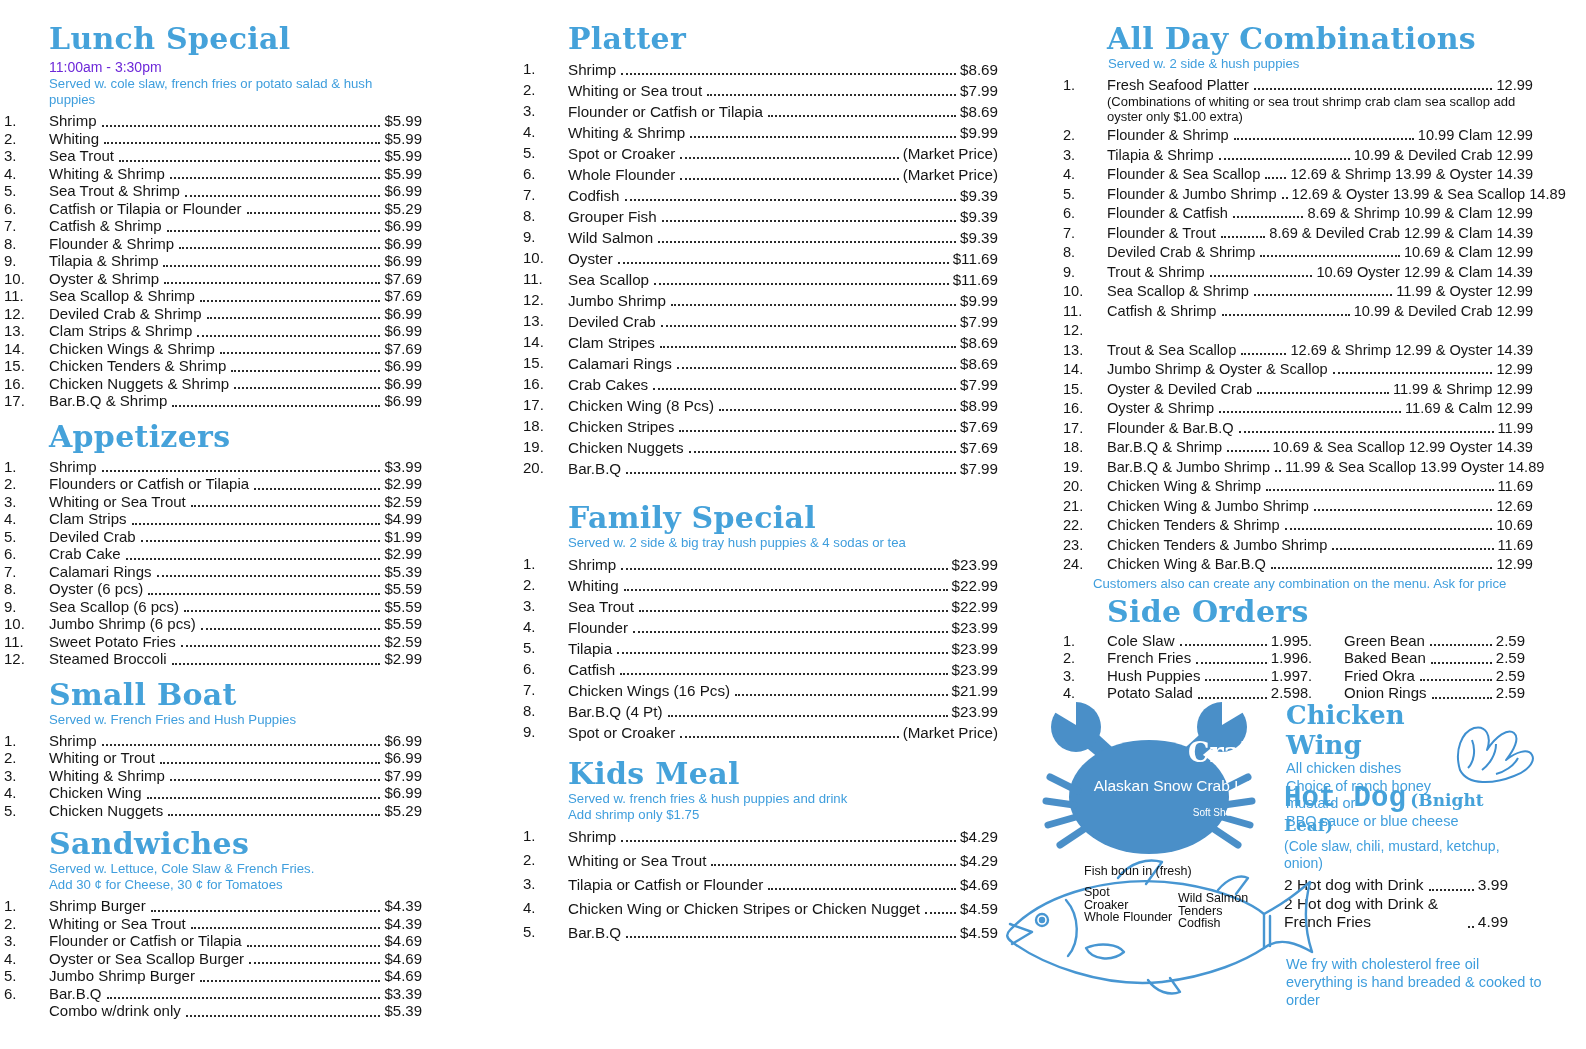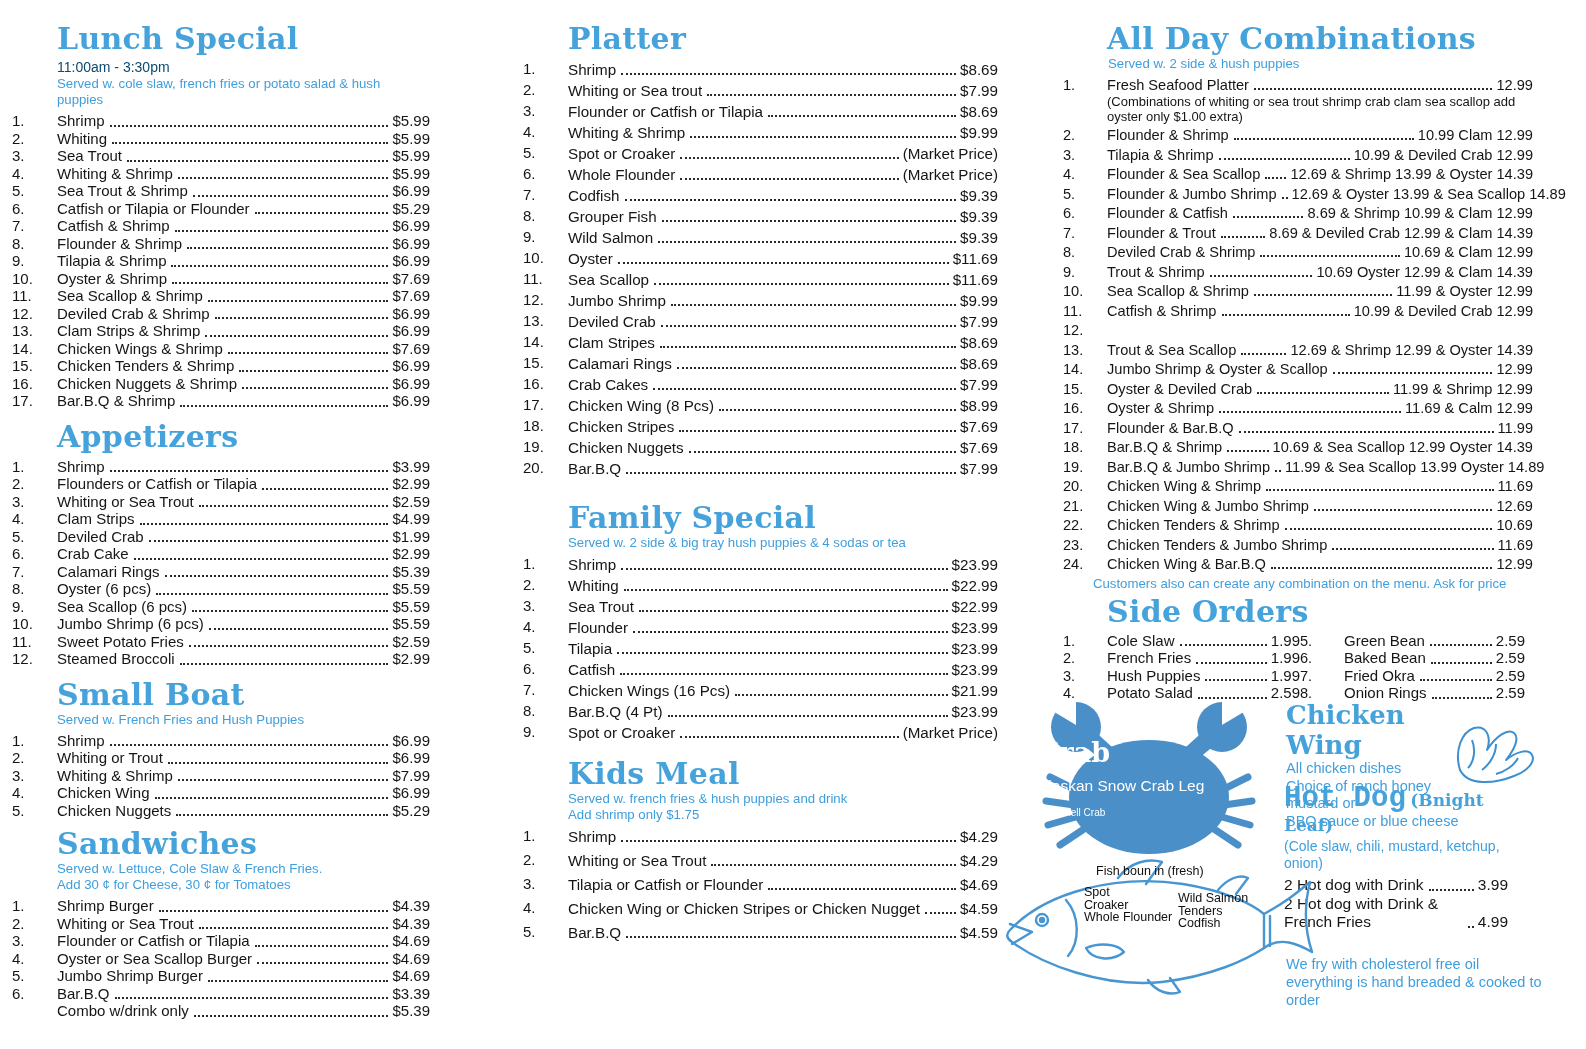--- a/index.html
+++ b/index.html
@@ -1,25 +1,25 @@
 <!DOCTYPE html>
 <html><head>
 <meta charset="utf-8">
 <style>
   *{margin:0;padding:0;box-sizing:border-box}
   html,body{width:1586px;height:1049px}
   body{background:#fff;font-family:"Liberation Sans",sans-serif;color:#151515;position:relative;overflow:hidden}
   .col{position:absolute;top:22px}
-  #col1{left:12px;width:418px}
+  #col1{left:4px;width:418px}
   #col2{left:523px;width:475px}
   #col3{left:1063px;width:470px}
   h1.sec{font-family:"DejaVu Serif",serif;font-weight:700;font-size:30px;line-height:34px;color:#45a2da;padding-left:45px;letter-spacing:.3px}
   #col3 h1.sec{padding-left:44px}
   h1.sec.tight{padding-left:8px}
-  .hours{font-size:14px;line-height:17px;color:#0c4a6e;padding-left:45px;margin-top:3px}
+  .hours{font-size:14px;line-height:17px;color:#6d28d9;padding-left:45px;margin-top:3px}
   .sub{font-size:13.2px;line-height:16px;color:#3f9edd;padding-left:45px}
   .items{margin-top:5px}
   .row{display:flex;align-items:flex-start}
   .num{width:45px;flex:none;font-size:15px;line-height:16.5px}
   #col3 .num{width:44px;font-size:14.6px}
   .rest{flex:1;min-width:0;display:flex;flex-direction:column}
   .line{display:flex;align-items:flex-end;line-height:16.5px;font-size:15px}
   .nm{white-space:nowrap}
   .leader{flex:1;min-width:6px;border-bottom:2.2px dotted #2b2b2b;margin:0 4px 3px 5px}
   .pr{white-space:nowrap}
@@ -37,39 +37,39 @@
   
   .sides-wrap{display:flex;margin-top:4px}
   .side-list{width:237px}
   .side-list.r{width:225px}
   .side-list .num{width:30px;font-size:15px}
   .side-list .line{font-size:15px;line-height:16.5px}
   .side-list .row{margin-bottom:1px}
   
   .abs{position:absolute}
   .crab{left:1038px;top:695px;width:222px;height:168px}
-  .crab .ctxt{position:absolute;width:100%;text-align:left;color:#fff}
+  .crab .ctxt{position:absolute;width:100%;text-align:right;color:#fff}
   .crab-title{top:42px;font-family:"DejaVu Serif",serif;font-weight:700;font-size:27px}
   .crab-l1{top:82px;font-size:15.5px}
   .crab-l2{top:112px;font-size:10px}
   .cw{left:1286px;top:700px;width:175px}
   .cw-title{font-family:"DejaVu Serif",serif;font-weight:700;font-size:26px;line-height:30px;color:#45a2da}
   .cw .fline{font-size:14.5px;line-height:17.5px;color:#3f9edd}
   .wing-svg{left:1452px;top:710px}
   .hd{left:1284px;top:782px;width:224px}
   .hd-titleline{margin-bottom:3px}
   .hd-title{font-family:Liberation Mono, monospace;font-weight:700;font-size:29px;color:#45a2da}
   .hd-suffix{font-family:"DejaVu Serif",serif;font-weight:700;font-size:17px;color:#45a2da}
   .hd-sub{font-size:14px;line-height:17px;color:#3f9edd;margin-bottom:4px}
   .hd .line{font-size:15.5px;line-height:18px}
   .hd .nm{white-space:normal}
   .hd .row{margin-bottom:1px}
   .fish{left:998px;top:852px;width:322px;height:162px}
   .fish .ftxt{position:absolute;color:#101010}
-  .fish-head{left:98px;top:12px;font-size:12.5px}
+  .fish-head{left:86px;top:12px;font-size:12.5px}
   .fish-c1{left:86px;top:34px}
   .fish-c2{left:180px;top:40px}
   .fish .fline{font-size:12.5px;line-height:12.5px}
   .footnote{left:1286px;top:955px;width:280px;color:#3f9edd;font-size:14.5px;line-height:18px}
 </style>
 </head>
 <body>
 
 <div class="col" id="col1">
   <section class="c1">

